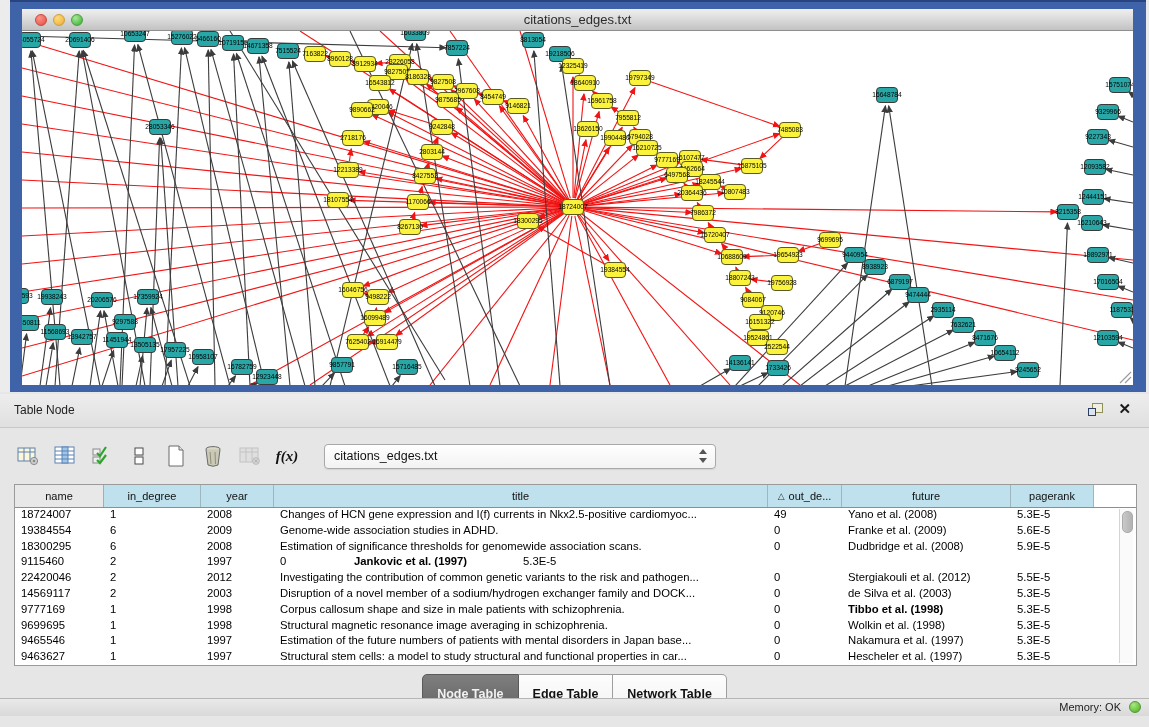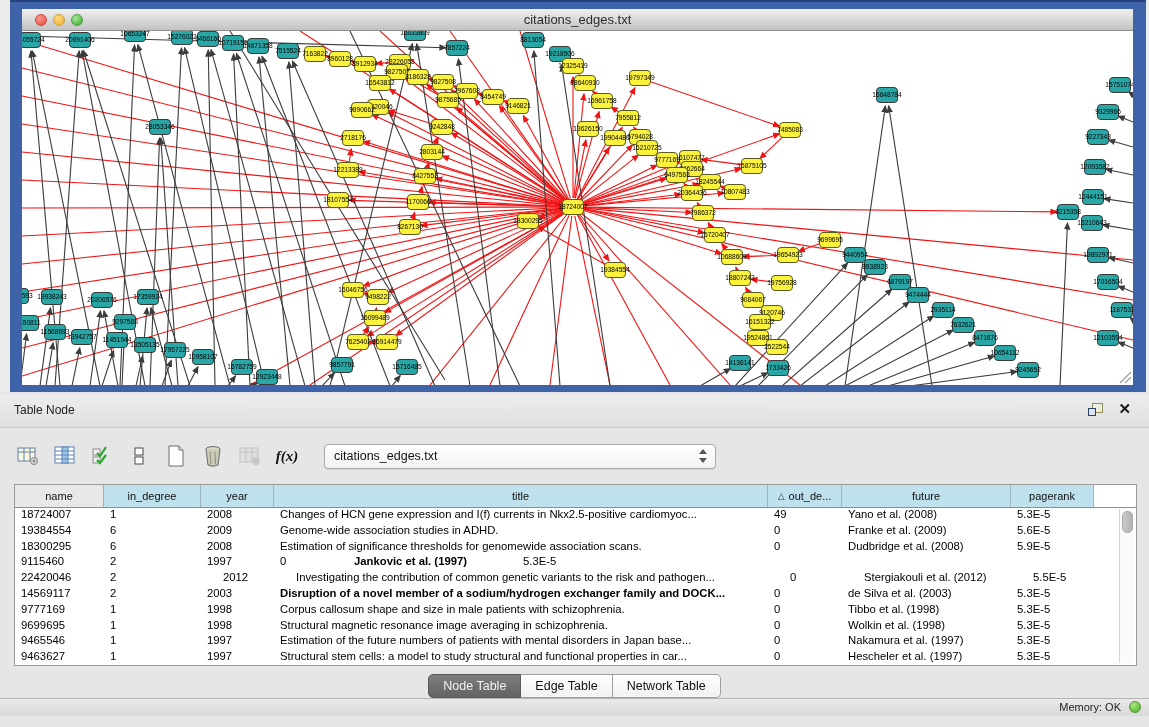--- a/index.html
+++ b/index.html
@@ -39,21 +39,21 @@
   .th{box-sizing:border-box;border-right:1px solid #9FB6C0;font-size:11px;color:#111;display:flex;align-items:center;justify-content:center;background:#BFE0ED;overflow:hidden;white-space:nowrap;}
   .th.gray{background:#E8E8E8;border-right:1px solid #ABABAB;}
   .th .sort{font-size:9px;margin-right:4px;color:#333;}
   #tbody{position:absolute;left:0;top:22px;right:0;bottom:0;overflow:hidden;}
   .tr{display:flex;height:15.8px;line-height:15.8px;font-size:11.3px;color:#000;white-space:nowrap;}
   .td{box-sizing:border-box;padding-left:6px;overflow:hidden;text-overflow:clip;}
   #vscroll{position:absolute;right:3px;top:24px;width:13px;height:154px;background:#FAFAFA;border-left:1px solid #D5D5D5;}
   #vthumb{position:absolute;left:2px;top:2px;width:9px;height:20px;background:linear-gradient(90deg,#C9C9C9,#B2B2B2);border-radius:5px;border:1px solid #ABABAB;}
   
   #table-tabs{position:absolute;left:0;top:282px;width:1149px;display:flex;justify-content:center;}
-  .seg{height:22px;line-height:22px;font-size:12.5px;padding:0 14px;background:linear-gradient(#FDFDFD,#F2F2F2);border:1px solid #9E9E9E;border-left:none;color:#111;cursor:pointer;}
+  .seg{height:22px;line-height:22px;font-size:12.5px;padding:8px 14px;background:linear-gradient(#FDFDFD,#F2F2F2);border:1px solid #9E9E9E;border-left:none;color:#111;cursor:pointer;font-weight:bold;}
   .seg:first-child{border-left:1px solid #9E9E9E;border-radius:5px 0 0 5px;}
   .seg:last-child{border-radius:0 5px 5px 0;}
   .seg.active{background:linear-gradient(#7E7E7E,#636363);color:#F2F2F2;border-color:#5A5A5A;}
   
   #statusbar{position:absolute;left:0;bottom:11px;width:1149px;height:18px;background:linear-gradient(#E9E9E9,#D9D9D9);border-top:1px solid #B5B5B5;box-sizing:border-box;}
   #memory-status{position:absolute;right:28px;top:2px;font-size:11px;color:#222;}
   #memory-dot{position:absolute;right:8px;top:2px;width:12px;height:12px;border-radius:50%;background:radial-gradient(circle at 35% 30%,#A9E87E,#69C53E 65%,#4E9A2E);border:1px solid #59923F;box-sizing:border-box;}
   .icon-svg{display:block;}
 </style>
 </head>
@@ -859,42 +859,42 @@
             <div class="td" style="width: 89px;">9115460</div>
             <div class="td" style="width: 97px;">2</div>
             <div class="td" style="width: 73px;">1997</div>
             <div class="td" style="width: 74px;">0</div>
             <div class="td" style="width: 169px; font-weight: bold;">Jankovic et al. (1997)</div>
             <div class="td" style="width: 83px;">5.3E-5</div>
           </div>
           <div class="tr">
             <div class="td" style="width: 89px;">22420046</div>
             <div class="td" style="width: 97px;">2</div>
-            <div class="td" style="width: 73px; margin-left: 16px;">2012</div>
+            <div class="td" style="width: 73px;">2012</div>
             <div class="td" style="width: 494px;">Investigating the contribution of common genetic variants to the risk and pathogen...</div>
             <div class="td" style="width: 74px;">0</div>
             <div class="td" style="width: 169px;">Stergiakouli et al. (2012)</div>
             <div class="td" style="width: 83px;">5.5E-5</div>
           </div>
           <div class="tr">
             <div class="td" style="width: 89px;">14569117</div>
             <div class="td" style="width: 97px;">2</div>
             <div class="td" style="width: 73px;">2003</div>
-            <div class="td" style="width: 494px; font-weight: bold;">Disruption of a novel member of a sodium/hydrogen exchanger family and DOCK...</div>
+            <div class="td" style="width: 494px;">Disruption of a novel member of a sodium/hydrogen exchanger family and DOCK...</div>
             <div class="td" style="width: 74px;">0</div>
             <div class="td" style="width: 169px;">de Silva et al. (2003)</div>
             <div class="td" style="width: 83px;">5.3E-5</div>
           </div>
           <div class="tr">
             <div class="td" style="width: 89px;">9777169</div>
             <div class="td" style="width: 97px;">1</div>
             <div class="td" style="width: 73px;">1998</div>
             <div class="td" style="width: 494px;">Corpus callosum shape and size in male patients with schizophrenia.</div>
             <div class="td" style="width: 74px;">0</div>
-            <div class="td" style="width: 169px;">Tibbo et al. (1998)</div>
+            <div class="td" style="width: 169px; font-weight: bold;">Tibbo et al. (1998)</div>
             <div class="td" style="width: 83px;">5.3E-5</div>
           </div>
           <div class="tr">
             <div class="td" style="width: 89px;">9699695</div>
             <div class="td" style="width: 97px;">1</div>
             <div class="td" style="width: 73px;">1998</div>
             <div class="td" style="width: 494px;">Structural magnetic resonance image averaging in schizophrenia.</div>
             <div class="td" style="width: 74px;">0</div>
             <div class="td" style="width: 169px;">Wolkin et al. (1998)</div>
             <div class="td" style="width: 83px;">5.3E-5</div>

